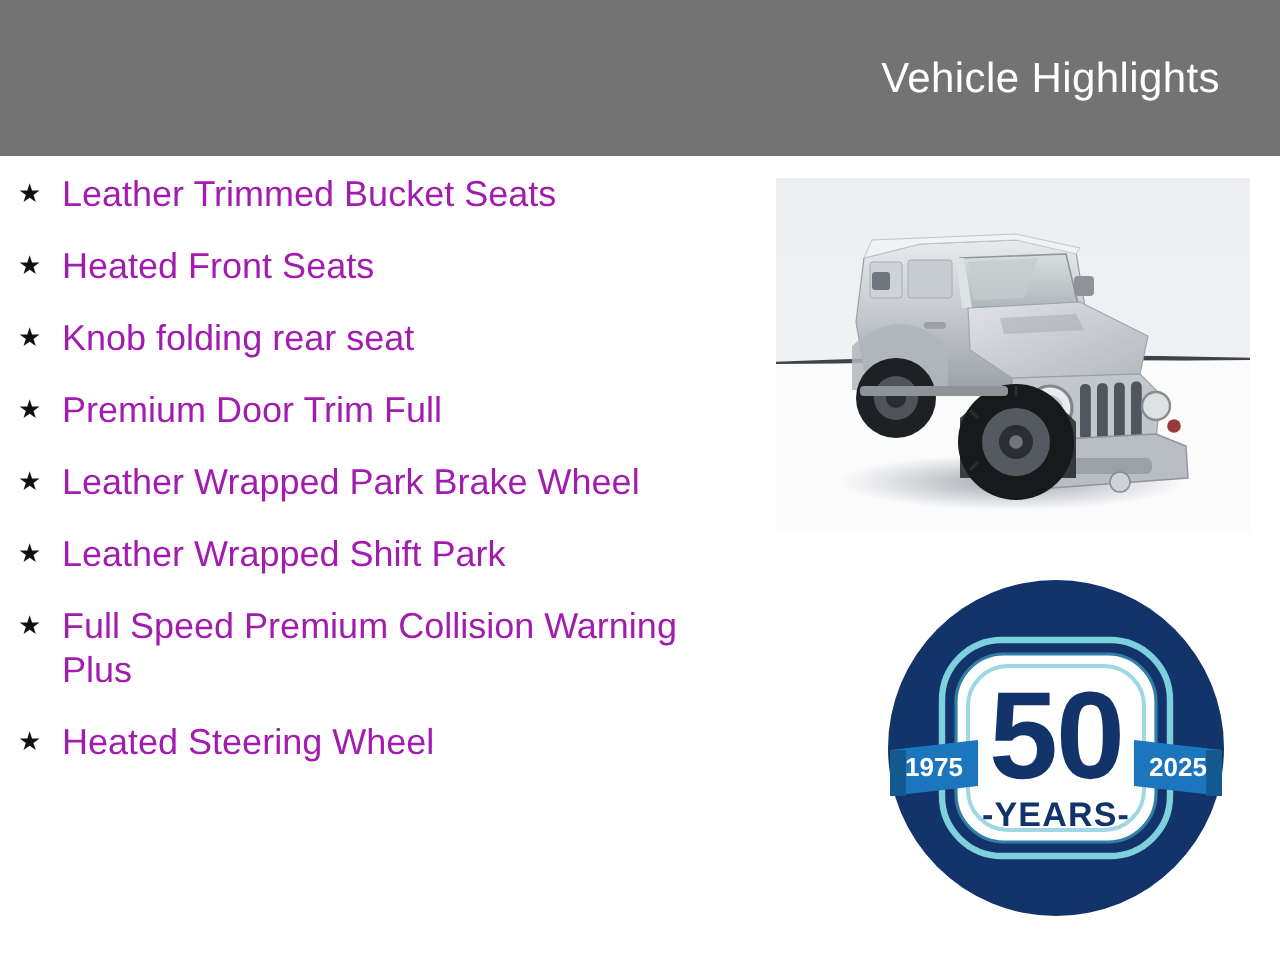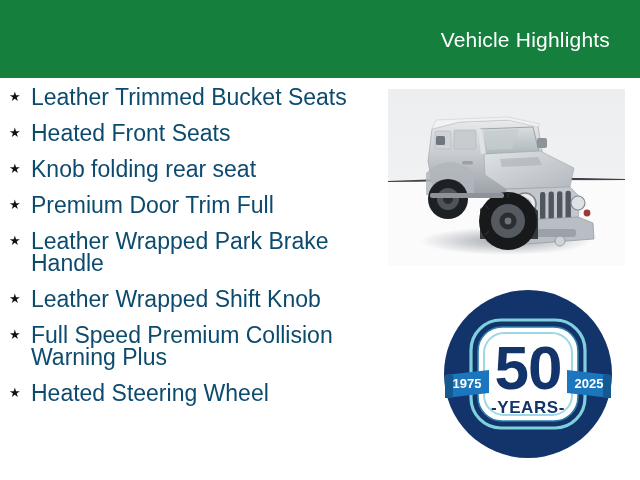--- a/index.html
+++ b/index.html
@@ -22,21 +22,21 @@
     background: #ffffff;
   }
 
   
   #header-bar {
     position: absolute;
     left: 0;
     top: 0;
     width: 640px;
     height: 78px;
-    background: #15803d;
+    background: #737373;
   }
   #header-title {
     position: absolute;
     right: 30px;
     top: 28px;
     color: #ffffff;
     font-size: 21px;
     font-weight: 400;
     letter-spacing: 0.2px;
     line-height: 24px;
@@ -60,22 +60,22 @@
     flex: 0 0 auto;
     width: 22px;
     margin-left: 9px;
     color: #111111;
     font-size: 13px;
     line-height: 22px;
     text-align: left;
   }
   .highlight-label {
     flex: 1 1 auto;
-    color: #0c4a6e;
-    font-size: 23px;
+    color: #a21caf;
+    font-size: 18px;
     font-weight: 400;
     line-height: 22px;
     padding-right: 20px;
     word-wrap: break-word;
   }
 
   
   #vehicle-photo {
     position: absolute;
     left: 388px;
@@ -122,26 +122,26 @@
       <span class="highlight-label">Knob folding rear seat</span>
     </div>
 
     <div class="highlight-item">
       <span class="bullet-star">★</span>
       <span class="highlight-label">Premium Door Trim Full</span>
     </div>
 
     <div class="highlight-item">
       <span class="bullet-star">★</span>
-      <span class="highlight-label">Leather Wrapped Park Brake Handle</span>
-    </div>
-
-    <div class="highlight-item">
-      <span class="bullet-star">★</span>
-      <span class="highlight-label">Leather Wrapped Shift Knob</span>
+      <span class="highlight-label">Leather Wrapped Park Brake Wheel</span>
+    </div>
+
+    <div class="highlight-item">
+      <span class="bullet-star">★</span>
+      <span class="highlight-label">Leather Wrapped Shift Park</span>
     </div>
 
     <div class="highlight-item">
       <span class="bullet-star">★</span>
       <span class="highlight-label">Full Speed Premium Collision Warning Plus</span>
     </div>
 
     <div class="highlight-item">
       <span class="bullet-star">★</span>
       <span class="highlight-label">Heated Steering Wheel</span>

